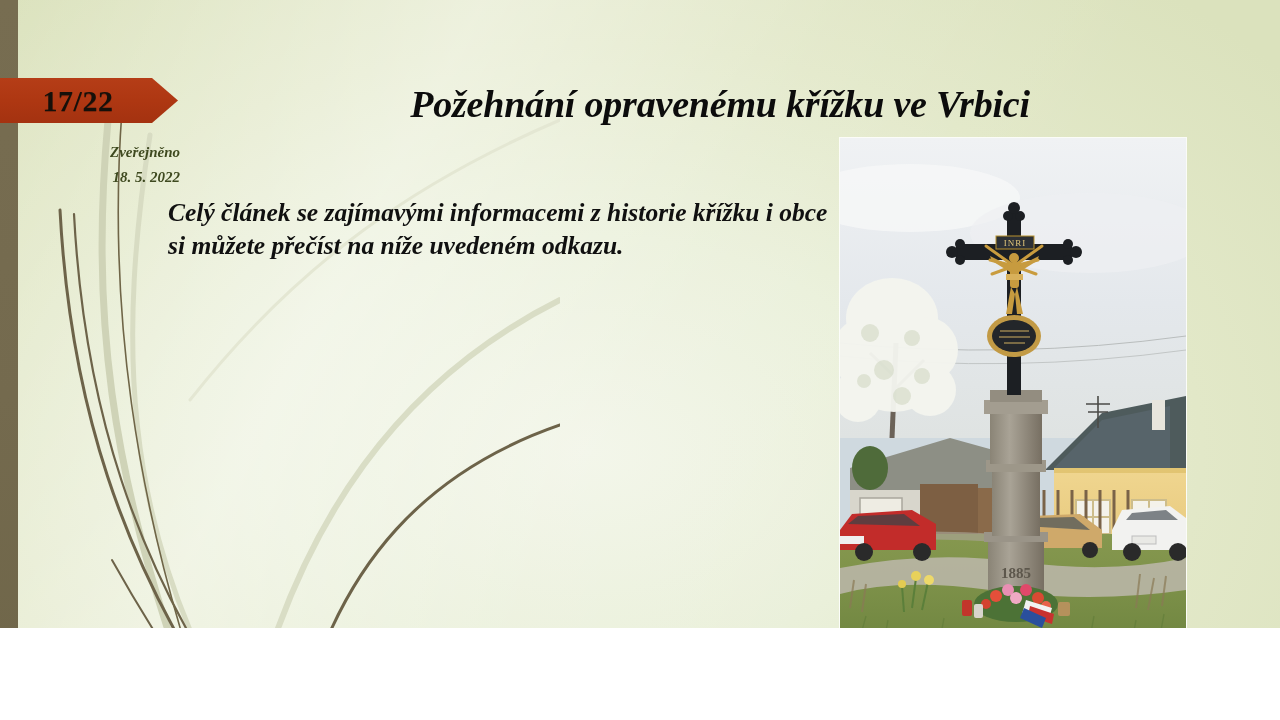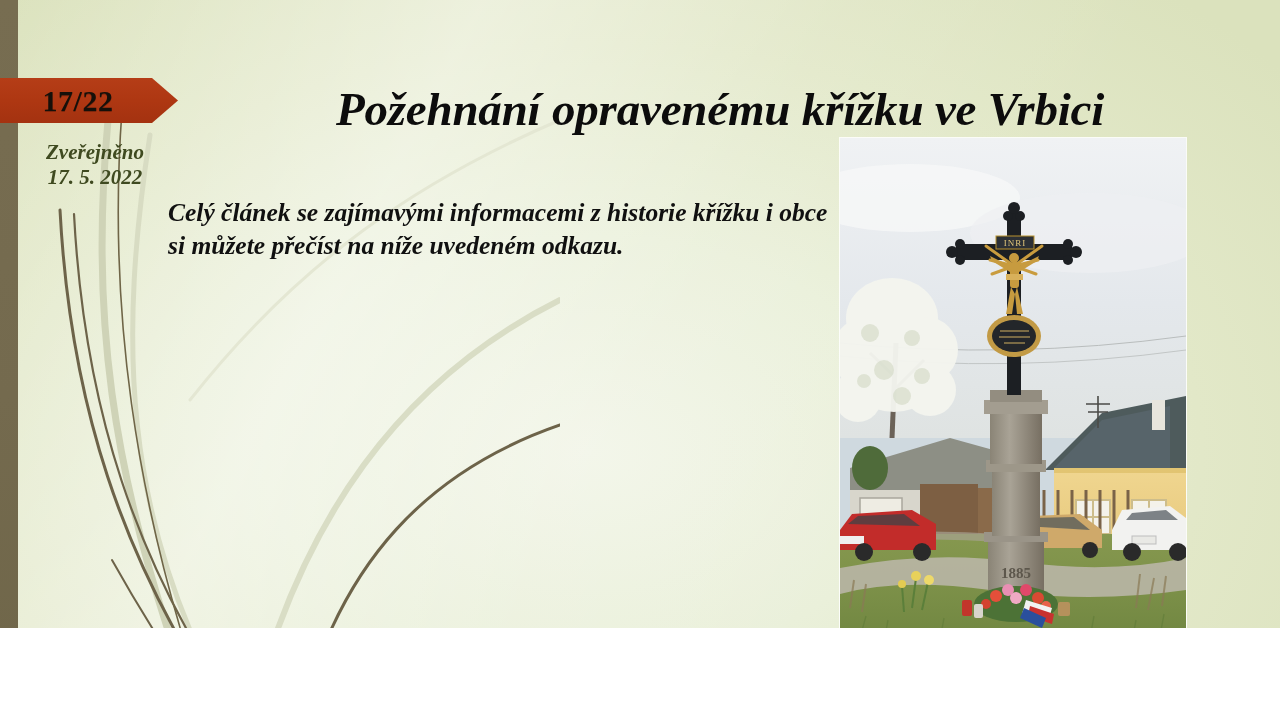--- a/index.html
+++ b/index.html
@@ -72,37 +72,37 @@
     z-index: 7;
     text-shadow: 0 1px 0 rgba(0,0,0,0.25);
   }
 
   
   .pubdate {
     position: absolute;
     left: 10px;
     top: 140px;
     width: 170px;
-    text-align: center;
+    text-align: right;
     color: #3f4a20;
     font-style: italic;
     font-weight: bold;
-    font-size: 21px;
+    font-size: 15px;
     line-height: 25px;
     z-index: 6;
   }
 
   
   .title {
     position: absolute;
     left: 180px;
     top: 82px;
     width: 1080px;
     text-align: center;
-    font-size: 47px;
+    font-size: 38px;
     font-weight: bold;
     font-style: italic;
     color: #0c0c0c;
     letter-spacing: -0.2px;
     z-index: 6;
     white-space: nowrap;
   }
 
   
   .body-copy {
@@ -169,21 +169,21 @@
     </g>
   </svg>
 
   <div class="left-band"></div>
 
   <div class="chevron"></div>
   <div class="chevron-label">17/22</div>
 
   <div class="pubdate">
     <div>Zveřejněno</div>
-    <div>17. 5. 2022</div>
+    <div>18. 5. 2022</div>
   </div>
 
   <div class="title">Požehnání opravenému křížku ve Vrbici</div>
 
   <div class="body-copy">
     <p>Celý článek se zajímavými informacemi z historie křížku i obce si můžete přečíst na níže uvedeném odkazu.</p>
   </div>
 
   <div class="photo-frame">
     <svg width="346" height="507" viewBox="0 0 346 507" aria-hidden="true">

